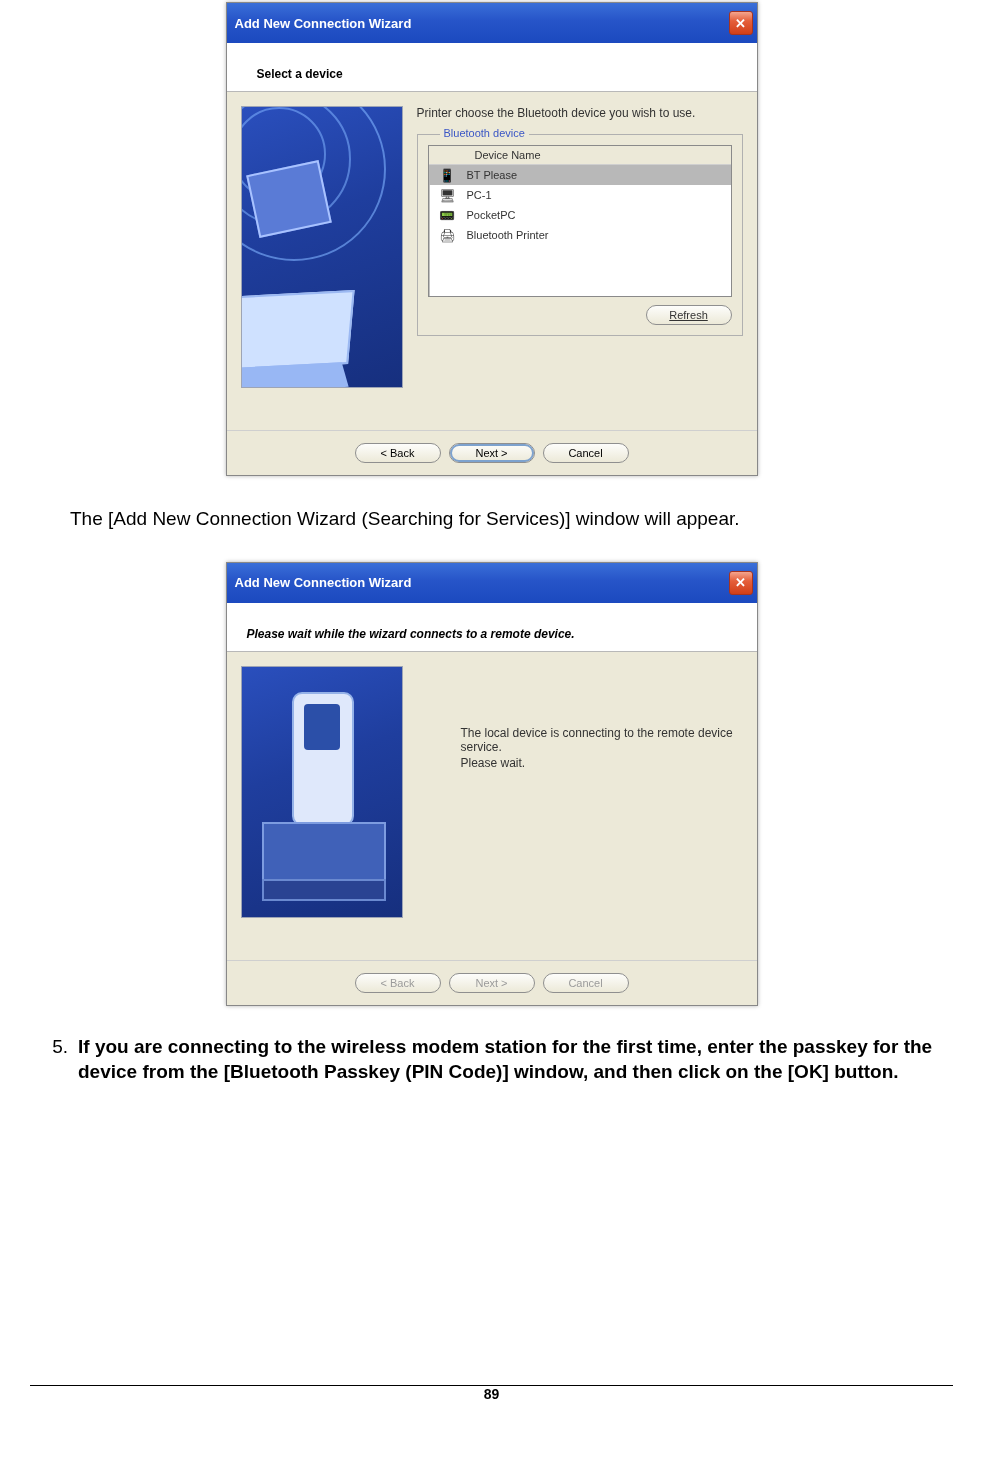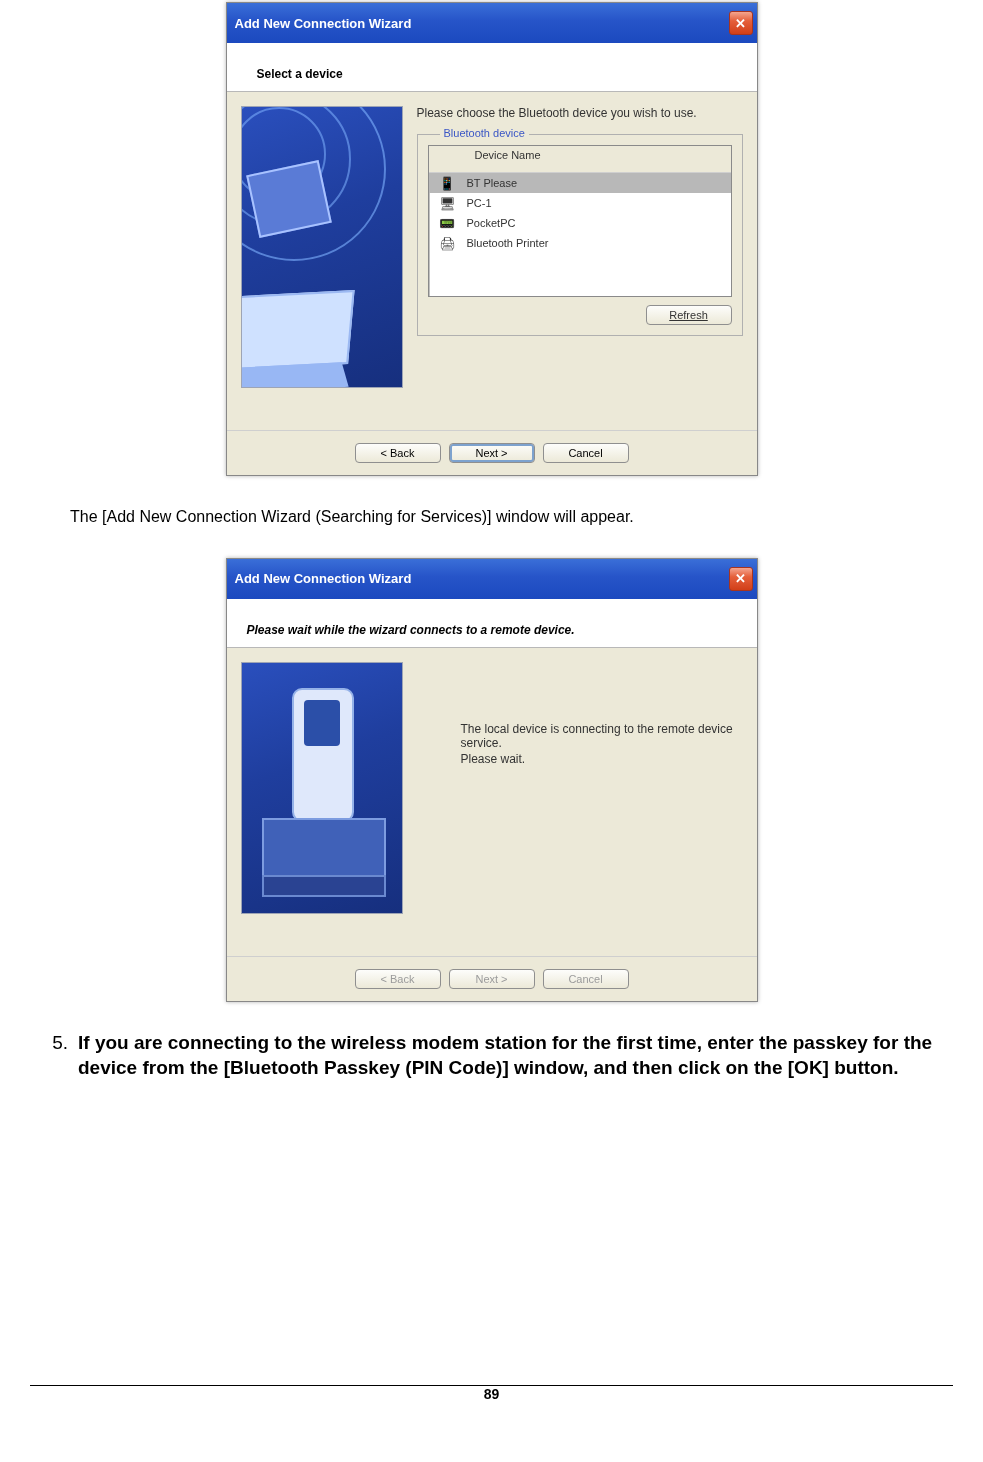--- a/index.html
+++ b/index.html
@@ -139,39 +139,39 @@
   }
   .devlist {
     background:#fff;
     border:1px solid #8a8a8a;
     height: 150px;
     box-shadow: inset 1px 1px 0 #c0c0c0;
   }
   .devlist-header {
     background:#ece9d8;
     border-bottom:1px solid #cfcfcf;
-    padding:3px 6px 11px 46px;
+    padding:3px 6px 3px 46px;
     font-size:11px;
   }
   .devrow {
     display:flex; align-items:center; gap:10px;
     padding:2px 6px 2px 10px;
     font-size:11px;
   }
   .devrow.selected {
     background:#b8b8b8;
   }
   .devicon {
     width:18px; height:16px; display:inline-flex; align-items:center; justify-content:center;
     font-size:13px;
   }
   .btn {
     border:1px solid #8f8f8f;
     background:linear-gradient(180deg,#fdfdfb,#ece9d8);
-    border-radius:4px;
+    border-radius:10px;
     font-size:11px;
     padding:3px 0;
     width:84px;
     text-align:center;
     cursor:pointer;
   }
   .btn.default {
     box-shadow: 0 0 0 2px #7da2ce inset;
   }
   .btn.disabled {
@@ -193,21 +193,21 @@
     flex:1;
     padding-top:60px;
     font-size:12px;
     color:#333;
     margin-left:44px;
   }
   .right2 .line { margin-bottom:2px; }
 
   
   .narr {
-    font-size: 16px;
+    font-size: 19px;
     line-height: 1.35;
     margin: 30px 0 0 40px;
   }
   .step5 {
     font-size: 19px;
     line-height: 1.35;
     font-weight: bold;
     margin: 28px 0 0 0;
     display: flex;
   }
@@ -249,21 +249,21 @@
     </div>
     <div class="body">
       <div class="img-panel">
         <div class="circle c1"></div>
           <div class="circle c2"></div>
           <div class="circle c3"></div>
         <div class="square"></div>
           <div class="laptop"></div>
       </div>
       <div class="right">
-        <div class="prompt">Please choose the Bluetooth device you wish to use.</div>
+        <div class="prompt">Printer choose the Bluetooth device you wish to use.</div>
         <div class="groupbox">
           <div class="legend">Bluetooth device</div>
           <div class="devlist">
             <div class="devlist-header">Device Name</div>
             <div class="devrow selected">
               <span class="devicon">📱</span>
               <span>BT Please</span>
             </div>
             <div class="devrow">
               <span class="devicon">🖥</span>

